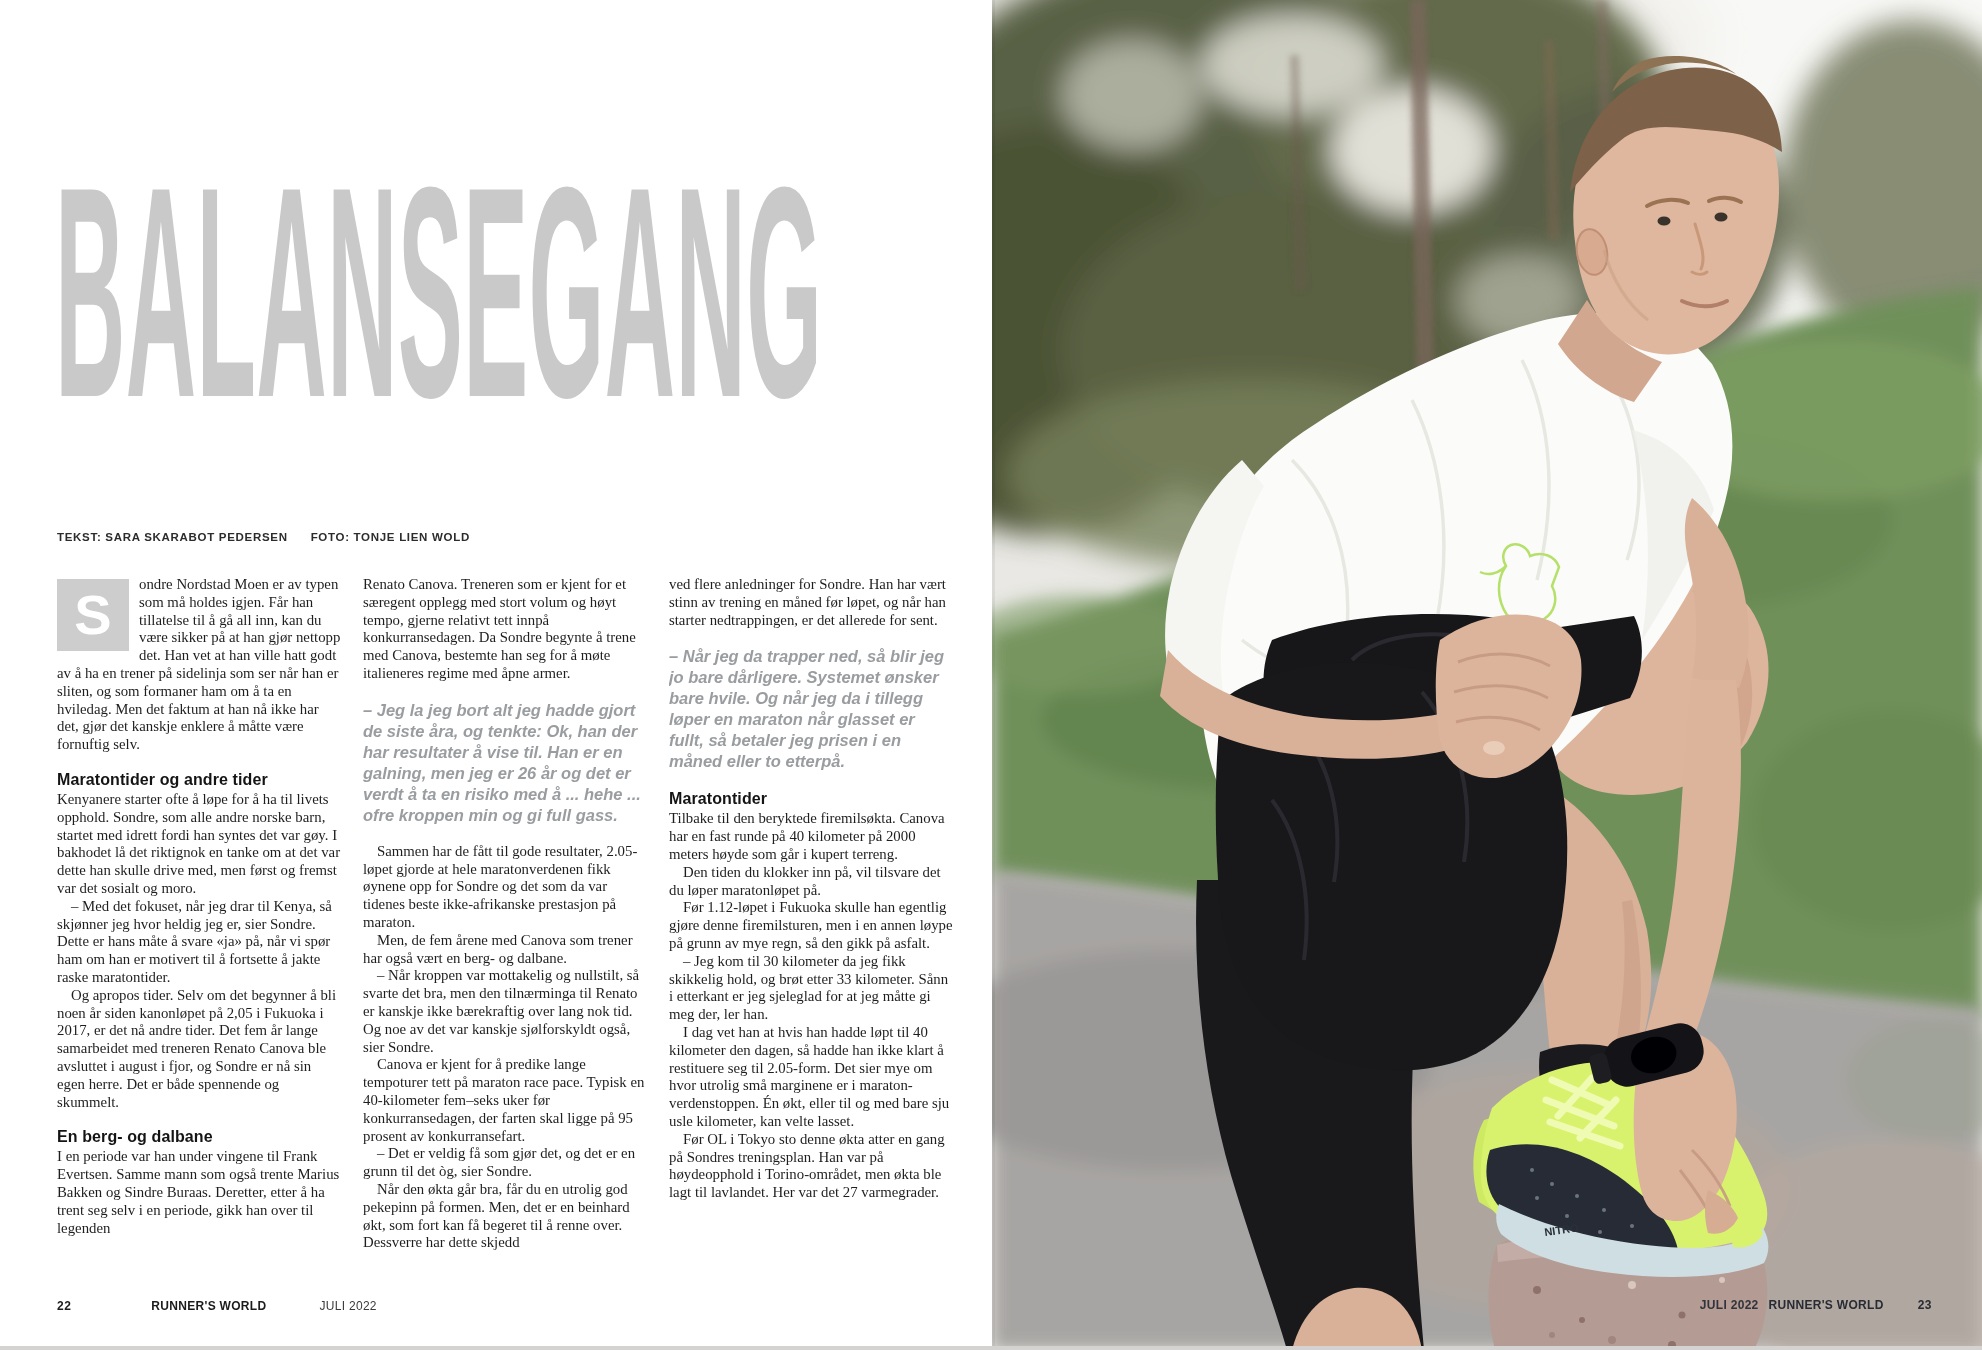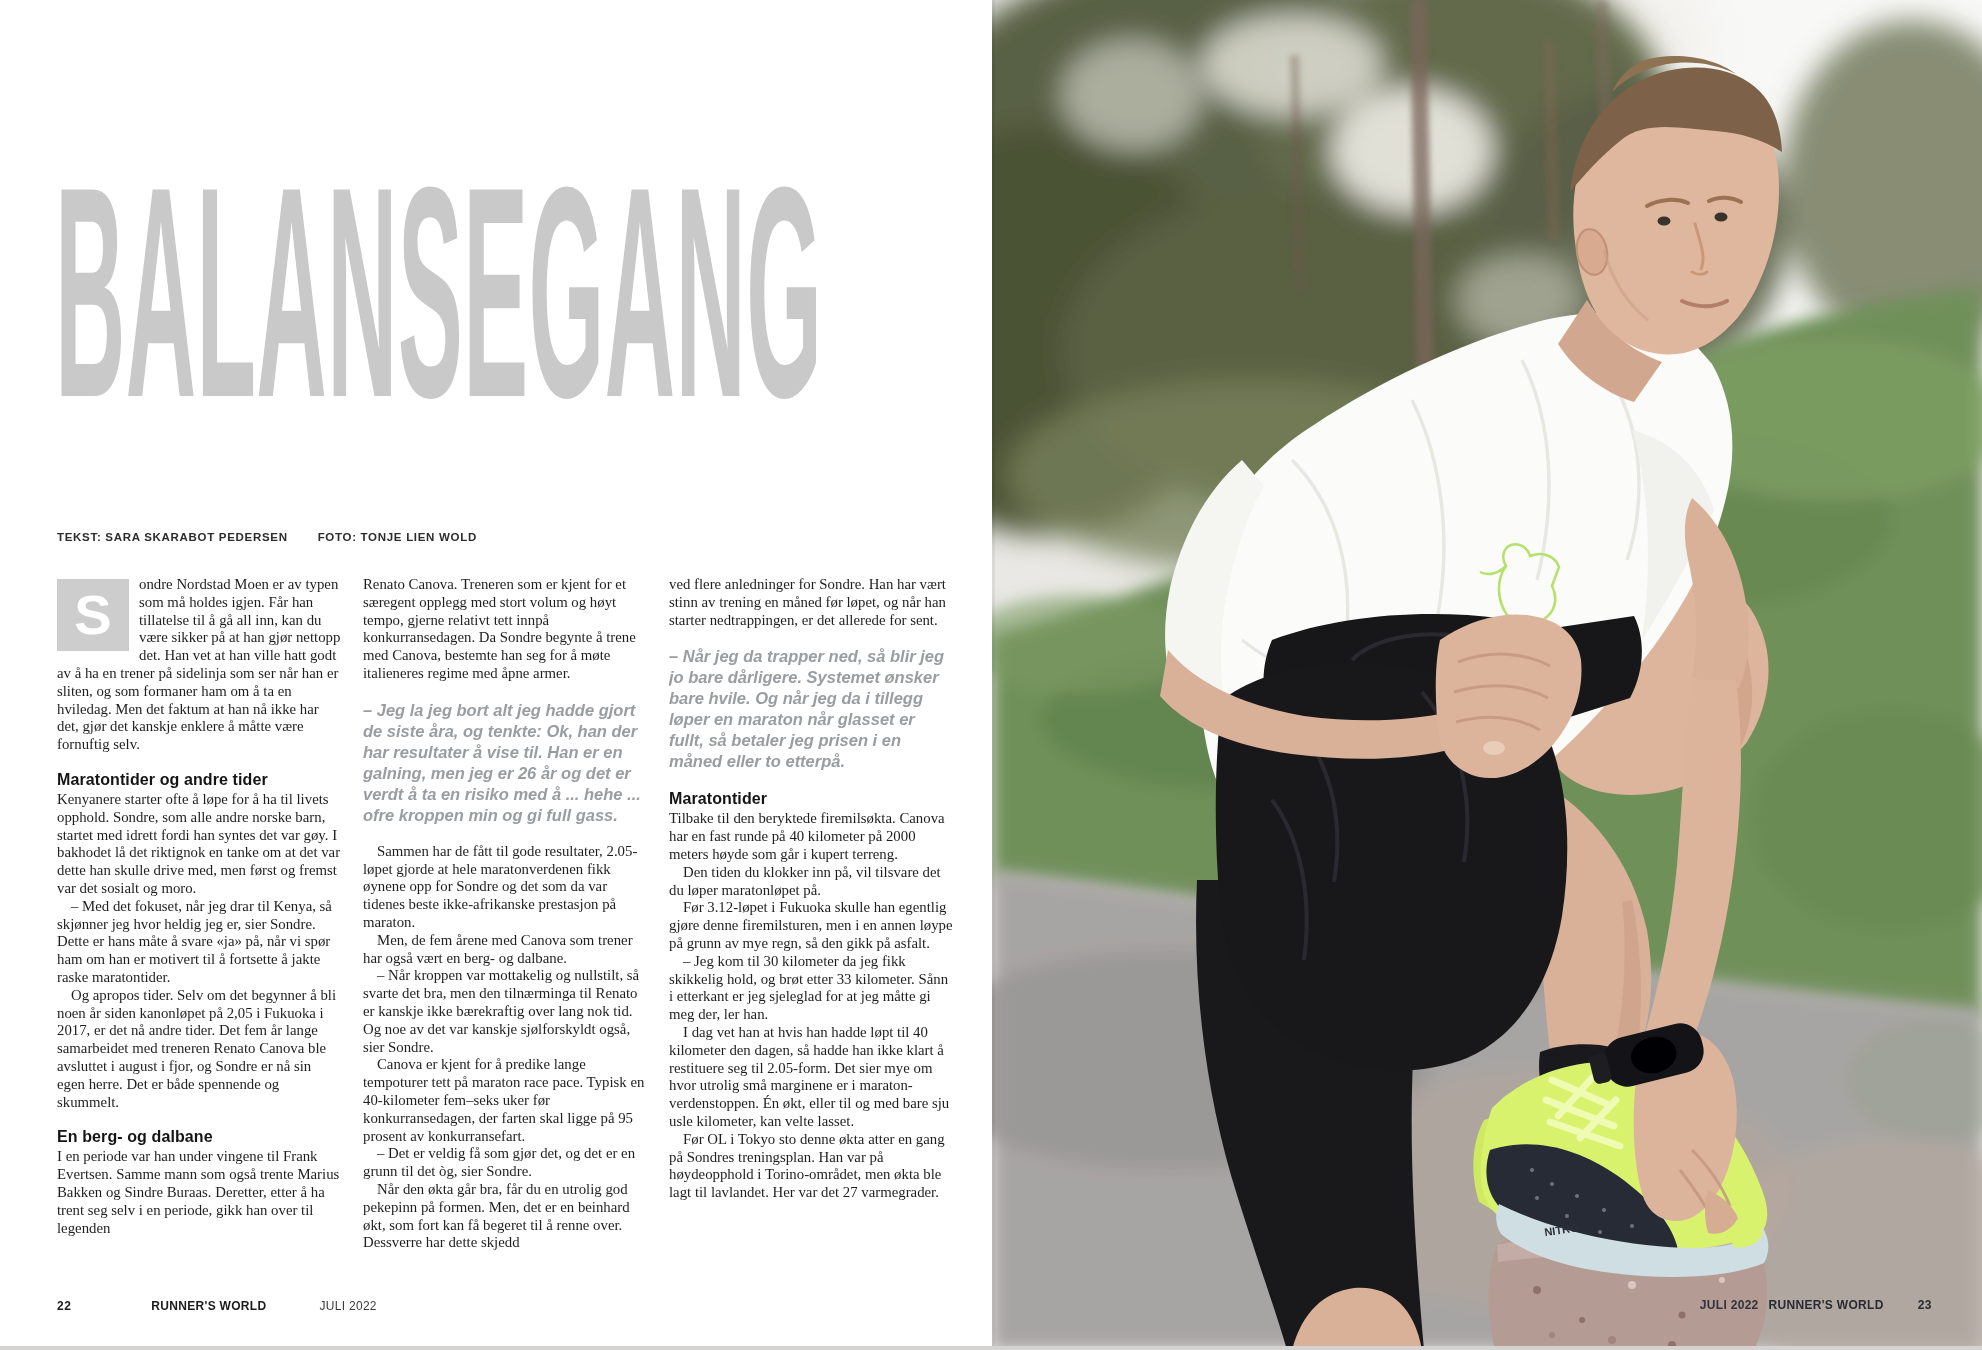--- a/index.html
+++ b/index.html
@@ -14,21 +14,21 @@
               font-size:300px; line-height:300px; letter-spacing:1px;
               color:#c9c9c9; white-space:nowrap;
               transform:scaleX(0.325); transform-origin:left top;
               font-family:"Liberation Sans", sans-serif; }
 
   .intro { position:absolute; left:57px; top:438px; width:690px;
            font-size:19px; line-height:25.5px; font-weight:bold; color:#232326; }
 
   .byline { position:absolute; left:57px; top:531px; font-size:11.5px; letter-spacing:.7px;
             font-weight:bold; color:#2c2c2e; }
-  .byline span + span { margin-left:26px; }
+  .byline span + span { margin-left:19px; }
 
   .columns { position:absolute; left:57px; top:576px; width:896px; height:720px;
              display:flex; gap:22px; overflow:hidden; }
   .col { width:284px; height:720px; overflow:hidden;
          font-family:"Liberation Serif", serif; font-size:14.8px; line-height:17.8px;
          color:#1e1e1f; text-align:left; }
   .col p { margin:0; }
   .col p.ind { text-indent:14px; }
   .col h3 { font-family:Liberation Sans, sans-serif; font-size:16px; line-height:19px;
             font-weight:bold; color:#141415; margin:16px 0 2px 0; letter-spacing:.1px; }
@@ -93,21 +93,21 @@
         <p class="ind">– Det er veldig få som gjør det, og det er en grunn til det òg, sier Sondre.</p>
         <p class="ind">Når den økta går bra, får du en utrolig god pekepinn på formen. Men, det er en beinhard økt, som fort kan få begeret til å renne over. Dessverre har dette skjedd</p>
       </div>
 
       <div class="col">
         <p>ved flere anledninger for Sondre. Han har vært stinn av trening en måned før løpet, og når han starter nedtrappingen, er det allerede for sent.</p>
         <div class="quote">– Når jeg da trapper ned, så blir jeg jo bare dårligere. Systemet ønsker bare hvile. Og når jeg da i tillegg løper en maraton når glasset er fullt, så betaler jeg prisen i en måned eller to etterpå.</div>
         <h3>Maratontider</h3>
         <p>Tilbake til den beryktede firemilsøkta. Canova har en fast runde på 40 kilometer på 2000 meters høyde som går i kupert terreng.</p>
         <p class="ind">Den tiden du klokker inn på, vil tilsvare det du løper maratonløpet på.</p>
-        <p class="ind">Før 3.12-løpet i Fukuoka skulle han egentlig gjøre denne firemilsturen, men i en annen løype på grunn av mye regn, så den gikk på asfalt.</p>
+        <p class="ind">Før 1.12-løpet i Fukuoka skulle han egentlig gjøre denne firemilsturen, men i en annen løype på grunn av mye regn, så den gikk på asfalt.</p>
         <p class="ind">– Jeg kom til 30 kilometer da jeg fikk skikkelig hold, og brøt etter 33 kilometer. Sånn i etterkant er jeg sjeleglad for at jeg måtte gi meg der, ler han.</p>
         <p class="ind">I dag vet han at hvis han hadde løpt til 40 kilometer den dagen, så hadde han ikke klart å restituere seg til 2.05-form. Det sier mye om hvor utrolig små marginene er i maraton-verdenstoppen. Én økt, eller til og med bare sju usle kilometer, kan velte lasset.</p>
         <p class="ind">Før OL i Tokyo sto denne økta atter en gang på Sondres treningsplan. Han var på høydeopphold i Torino-området, men økta ble lagt til lavlandet. Her var det 27 varmegrader.</p>
       </div>
 
     </div>
 
     <div class="footer-left">
       <span class="pagenum">22</span>
       <span class="mag">RUNNER'S WORLD</span>

